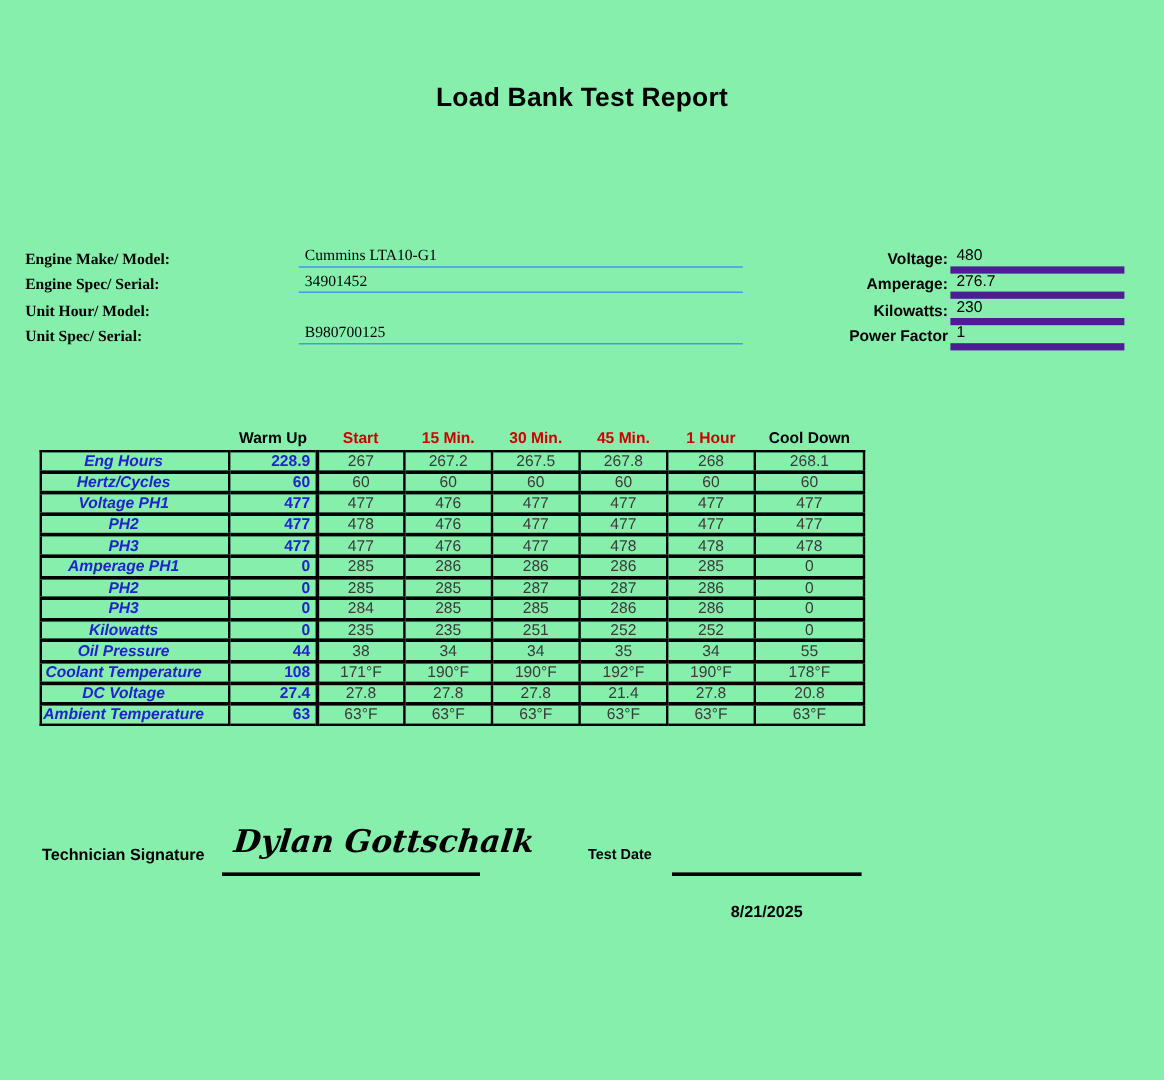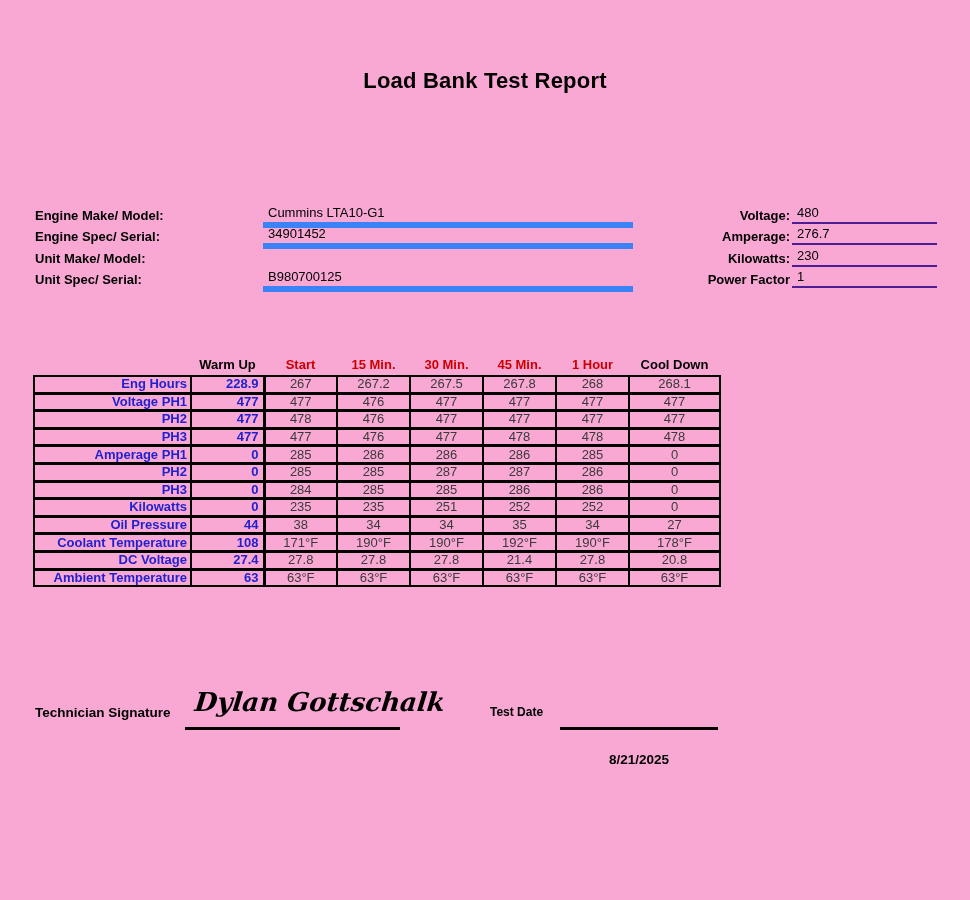--- a/index.html
+++ b/index.html
@@ -1,46 +1,46 @@
 <!DOCTYPE html>
 <html style="--blue: #2222CC; --red: #CC0000;"><head>
 <meta charset="utf-8">
 <style>
   html,body{margin:0;padding:0;}
   body{
     width:970px;height:900px;background:#ffffff;
     font-family:"Liberation Sans", sans-serif;color:#000;
     -webkit-font-smoothing:antialiased;
   }
-  .page{position:relative;width:970px;height:900px;background:#f9a8d4;overflow:hidden;}
+  .page{position:relative;width:970px;height:900px;background:#86efac;overflow:hidden;}
 
   
   .title{
     position:absolute;top:68px;left:0;width:100%;margin:0;
     text-align:center;font-size:22px;font-weight:bold;letter-spacing:0.2px;
   }
 
   
-  .info-left{position:absolute;left:35px;top:205px;width:600px;}
+  .info-left{position:absolute;left:21px;top:205px;width:600px;font-family:Liberation Serif, serif;}
   .info-right{position:absolute;left:650px;top:205px;width:290px;}
   .info-row{position:relative;height:21.3px;}
   .flabel{
     position:absolute;left:0;top:3px;font-size:13px;font-weight:bold;white-space:nowrap;
   }
   .fvalue{
     position:absolute;left:228px;top:0;width:365px;height:17px;
-    border-bottom:6px solid #3b82f6;font-size:13px;padding-left:5px;white-space:nowrap;
+    border-bottom:1px solid #3b82f6;font-size:13px;padding-left:5px;white-space:nowrap;
   }
   .rlabel{
     position:absolute;left:0;top:3px;width:140px;text-align:right;
     font-size:13px;font-weight:bold;white-space:nowrap;
   }
   .rvalue{
     position:absolute;left:142px;top:0;width:140px;height:17px;
-    border-bottom:2px solid #4c1d95;font-size:13px;padding-left:5px;white-space:nowrap;
+    border-bottom:6px solid #4c1d95;font-size:13px;padding-left:5px;white-space:nowrap;
   }
 
   
   .grid-wrap{position:absolute;left:33px;top:357px;}
   table.grid{border-collapse:collapse;table-layout:fixed;font-size:13px;}
   col.c-label{width:157px;}
   col.c-warm{width:73px;}
   col.c-data{width:73px;}
   col.c-cool{width:91px;}
   thead th{
@@ -48,21 +48,21 @@
     padding:0 0 3px 0;text-align:center;font-size:13px;white-space:nowrap;
   }
   thead th.red{color:var(--red,#CC0000);}
   tbody th,tbody td{
     border:2px solid #000;border-top-width:3px;border-bottom-width:3px;
     height:14.6px;line-height:14px;padding:0;overflow:hidden;white-space:nowrap;
   }
   tbody tr:first-child th,tbody tr:first-child td{border-top-width:2px;}
   tbody tr:last-child th,tbody tr:last-child td{border-bottom-width:2px;}
   tbody th.rowlabel{
-    text-align:right;font-weight:bold;color:var(--blue,#2222CC);padding-right:3px;
+    font-weight:bold;color:var(--blue,#2222CC);padding-right:19px;font-style:italic;
   }
   tbody td{text-align:center;color:#3a3a3a;font-weight:normal;}
   tbody td.warmup{
     text-align:right;font-weight:bold;color:var(--blue,#2222CC);
     padding-right:4px;border-right-width:3px;
   }
 
   
   .sig{position:absolute;left:0;top:690px;width:970px;height:60px;}
   .sig-label{position:absolute;left:35px;top:15px;font-size:13.5px;font-weight:bold;white-space:nowrap;}
@@ -86,21 +86,21 @@
   <div class="info-left" id="info-left">
       <div class="info-row">
         <span class="flabel">Engine Make/ Model:</span>
         <span class="fvalue">Cummins LTA10-G1</span>
       </div>
       <div class="info-row">
         <span class="flabel">Engine Spec/ Serial:</span>
         <span class="fvalue">34901452</span>
       </div>
       <div class="info-row">
-        <span class="flabel">Unit Make/ Model:</span>
+        <span class="flabel">Unit Hour/ Model:</span>
       </div>
       <div class="info-row">
         <span class="flabel">Unit Spec/ Serial:</span>
         <span class="fvalue">B980700125</span>
       </div>
     </div>
   <div class="info-right" id="info-right">
       <div class="info-row">
         <span class="rlabel">Voltage:</span>
         <span class="rvalue">480</span>
@@ -148,20 +148,30 @@
             <th class="rowlabel">Eng Hours</th>
             <td class="warmup">228.9</td>
             <td>267</td>
             <td>267.2</td>
             <td>267.5</td>
             <td>267.8</td>
             <td>268</td>
             <td>268.1</td>
           </tr>
           <tr>
+            <th class="rowlabel">Hertz/Cycles</th>
+            <td class="warmup">60</td>
+            <td>60</td>
+            <td>60</td>
+            <td>60</td>
+            <td>60</td>
+            <td>60</td>
+            <td>60</td>
+          </tr>
+          <tr>
             <th class="rowlabel">Voltage PH1</th>
             <td class="warmup">477</td>
             <td>477</td>
             <td>476</td>
             <td>477</td>
             <td>477</td>
             <td>477</td>
             <td>477</td>
           </tr>
           <tr>
@@ -225,21 +235,21 @@
             <td>0</td>
           </tr>
           <tr>
             <th class="rowlabel">Oil Pressure</th>
             <td class="warmup">44</td>
             <td>38</td>
             <td>34</td>
             <td>34</td>
             <td>35</td>
             <td>34</td>
-            <td>27</td>
+            <td>55</td>
           </tr>
           <tr>
             <th class="rowlabel">Coolant Temperature</th>
             <td class="warmup">108</td>
             <td>171°F</td>
             <td>190°F</td>
             <td>190°F</td>
             <td>192°F</td>
             <td>190°F</td>
             <td>178°F</td>

